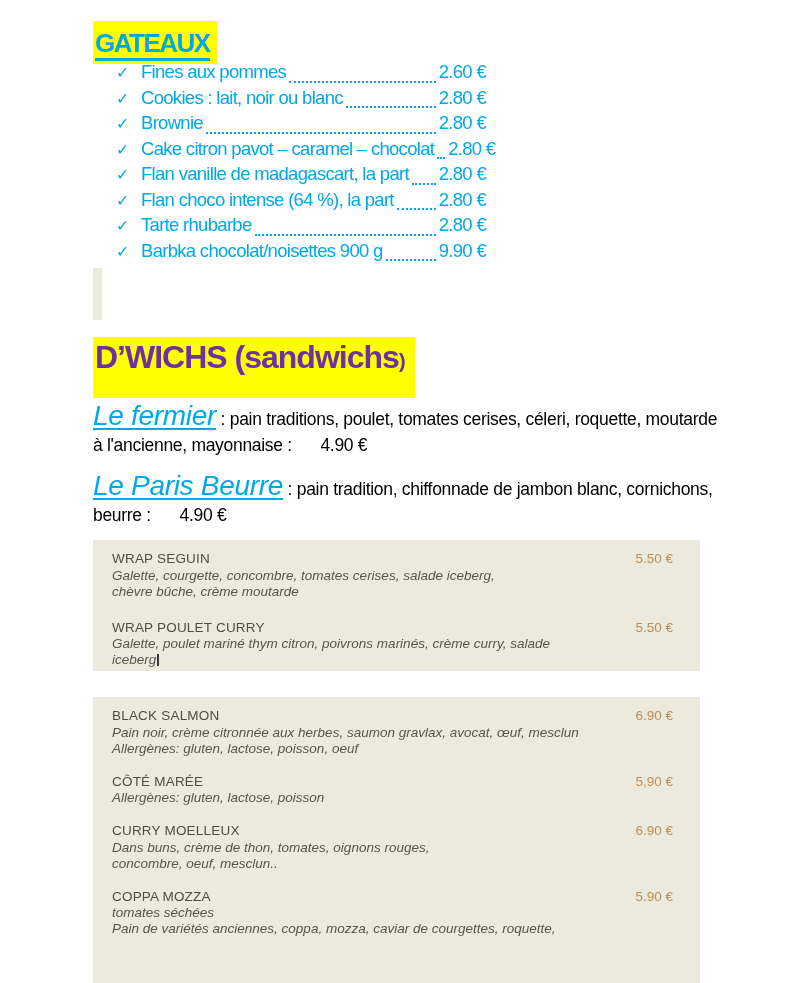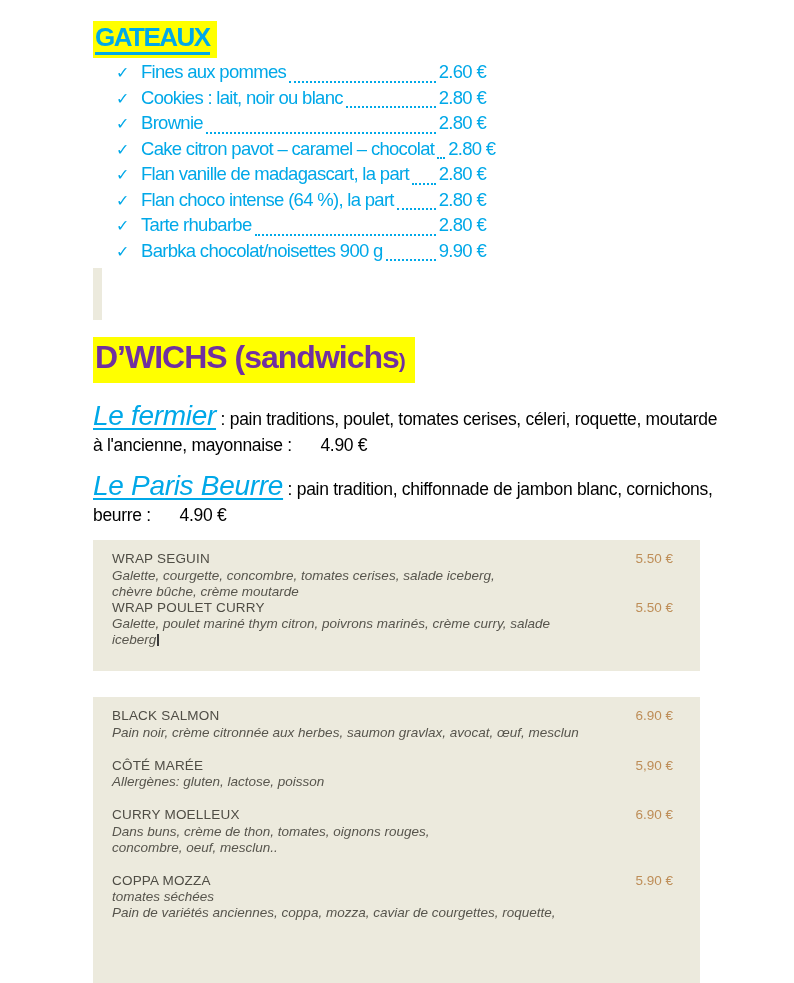--- a/index.html
+++ b/index.html
@@ -11,52 +11,52 @@
     --box_name:#4F4D45;
     --box_desc:#57554D;
     --ink:#000000;
   }
   *{margin:0;padding:0;box-sizing:border-box;}
   body{background:#fff;font-family:"Liberation Sans",sans-serif;}
   .page{position:relative;width:794px;height:983px;background:#fff;overflow:hidden;}
 
   
   .gateaux-title{position:absolute;left:93px;top:21px;display:inline-block;
-    background:var(--yellow);padding:2px 7px 3px 2px;}
+    background:var(--yellow);padding:8px 7px 3px 2px;}
   .gateaux-title .ul{display:inline-block;border-bottom:3px solid var(--cyan);
     font-weight:bold;font-size:26px;letter-spacing:-1.5px;color:var(--cyan);line-height:1.1;}
   .menu-list{position:absolute;left:116px;top:61px;width:370px;}
   .menu-row{display:flex;align-items:baseline;height:25.5px;
     font-size:18.5px;letter-spacing:-0.7px;color:var(--cyan);white-space:nowrap;}
   .menu-row .check{width:25px;flex:0 0 25px;font-size:16px;letter-spacing:0;}
   .menu-row .dots{flex:1 1 auto;min-width:8px;border-bottom:2px dotted var(--cyan);
     margin:0 3px 4px 3px;align-self:flex-end;}
   .menu-row .price{flex:0 0 auto;}
 
   
   .strip{position:absolute;left:93px;top:268px;width:9px;height:52px;background:var(--box_bg);}
 
   
   .dwichs-title{position:absolute;left:93px;top:337px;display:inline-block;
-    background:var(--yellow);padding:3px 10px 8px 2px;color:var(--purple);
+    background:var(--yellow);padding:3px 10px 23px 2px;color:var(--purple);
     font-weight:bold;font-size:32px;letter-spacing:-1px;line-height:1.1;}
   .dwichs-title .paren{font-size:21px;}
 
   .para{position:absolute;left:93px;width:634px;font-size:17.5px;line-height:26px;
     letter-spacing:-0.3px;color:var(--ink);}
   .para.p1{top:403px;}
   .para.p2{top:473px;}
   .entry-name{color:var(--cyan);font-style:italic;font-size:28px;
     text-decoration:underline;text-decoration-thickness:1.5px;text-underline-offset:3px;}
   .para .gap-price{margin-left:24px;}
 
   
   .menu-box{position:absolute;left:93px;width:607px;background:var(--box_bg);
     padding:11px 27px 0 19px;display:flex;flex-direction:column;}
-  .box1{top:540px;height:131px;}
+  .box1{top:540px;height:131px;gap:20px;}
   .box2{top:697px;height:295px;gap:17px;}
   .box-item{display:flex;flex-direction:column;}
   .box-head{display:flex;justify-content:space-between;align-items:baseline;line-height:16.5px;}
   .box-name{font-size:13.5px;color:var(--box_name);letter-spacing:0.2px;}
   .box-price{font-size:13.5px;color:var(--price_tan);}
   .box-desc{font-size:13.5px;font-style:italic;color:var(--box_desc);line-height:16px;}
   .caret{display:inline-block;width:1.5px;height:12px;background:#3a3a3a;
     vertical-align:-2px;margin-left:1px;}
 </style>
 </head>
@@ -156,20 +156,21 @@
     </div>
   </div>
 
   <div class="menu-box box2">
     <div class="box-item">
       <div class="box-head">
         <span class="box-name">BLACK SALMON</span>
         <span class="box-price">6.90 €</span>
       </div>
       <div class="box-desc">Pain noir, crème citronnée aux herbes, saumon gravlax, avocat, œuf, mesclun</div>
+      <div class="box-desc">Allergènes: gluten, lactose, poisson, oeuf</div>
     </div>
     <div class="box-item">
       <div class="box-head">
         <span class="box-name">CÔTÉ MARÉE</span>
         <span class="box-price">5,90 €</span>
       </div>
       <div class="box-desc">Allergènes: gluten, lactose, poisson</div>
     </div>
     <div class="box-item">
       <div class="box-head">

